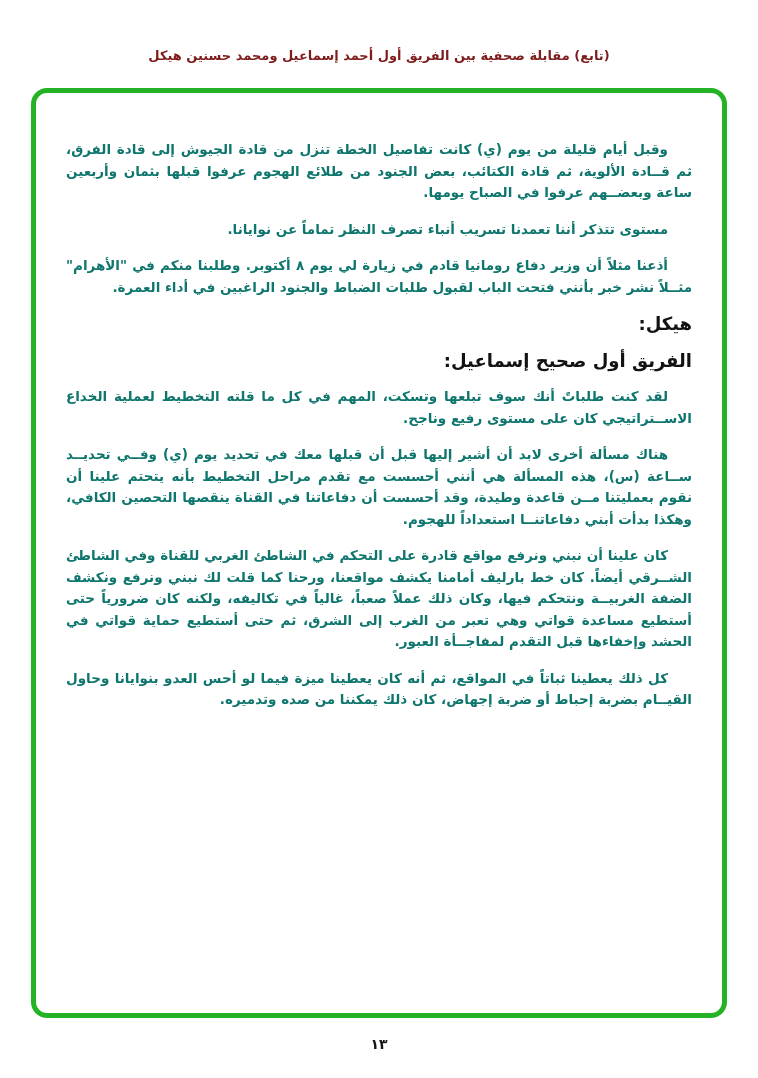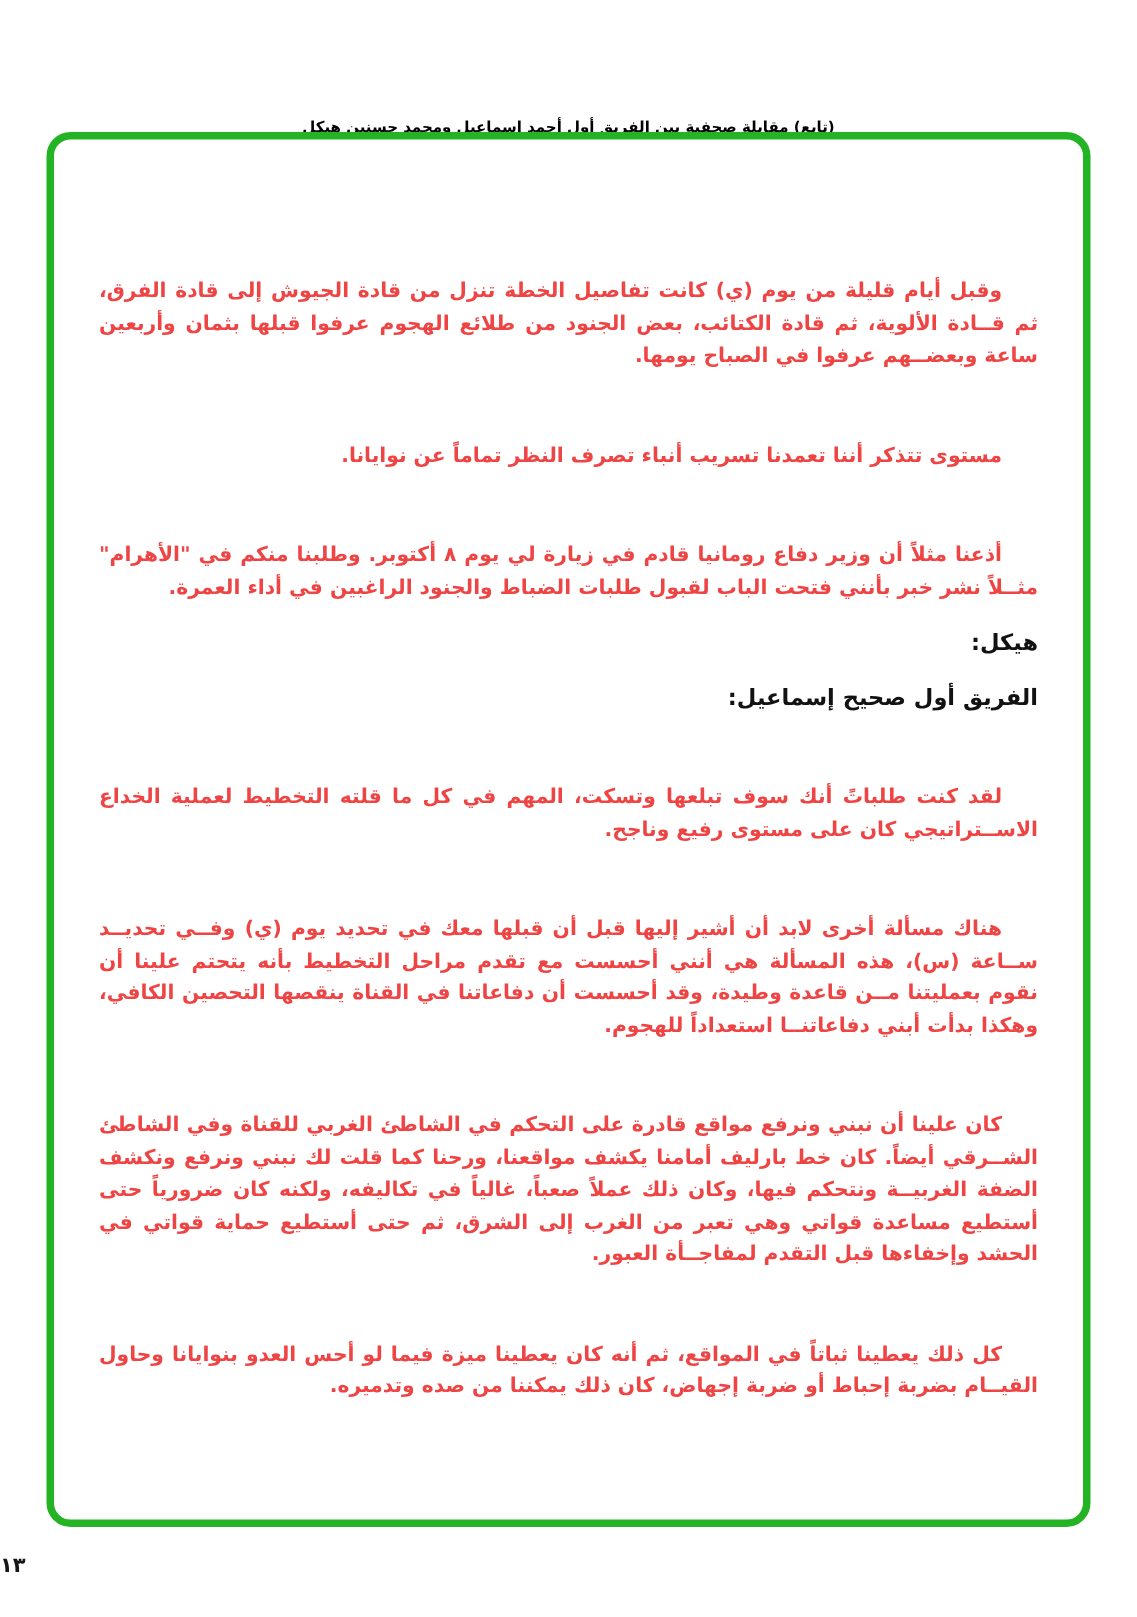--- a/index.html
+++ b/index.html
@@ -16,63 +16,61 @@
     height: 1078px;
     background: #ffffff;
     direction: rtl;
   }
   .header {
     position: absolute;
     top: 48px;
     left: 0;
     right: 0;
     text-align: center;
-    font-size: 10px;
+    font-size: 13px;
     font-weight: bold;
-    color: #000000;
+    color: #7f1d1d;
     letter-spacing: 0.2px;
-    margin-top: 32px;
   }
   .content-box {
     position: absolute;
     top: 88px;
     left: 31px;
     width: 696px;
     height: 930px;
     border: 5px solid #24b324;
     border-radius: 16px;
     background: #ffffff;
   }
   .content {
     padding: 46px 30px 0 30px;
   }
   .para {
     font-size: 13.5px;
     font-weight: bold;
-    color: #ef4444;
+    color: #0f766e;
     line-height: 21.5px;
     text-align: justify;
     text-indent: 24px;
     margin-bottom: 15px;
-    margin-top: 45px;
   }
   .speaker {
-    font-size: 15px;
+    font-size: 18px;
     font-weight: bold;
     color: #121212;
     line-height: 21.5px;
     text-align: right;
     margin: 4px 0 15px 0;
   }
   .page-number {
     position: absolute;
     bottom: 26px;
     left: 0;
     right: 0;
-    text-align: left;
+    text-align: center;
     font-size: 14px;
     font-weight: bold;
     color: #161616;
   }
 </style>
 </head>
 <body>
 
 <div class="page">
 

